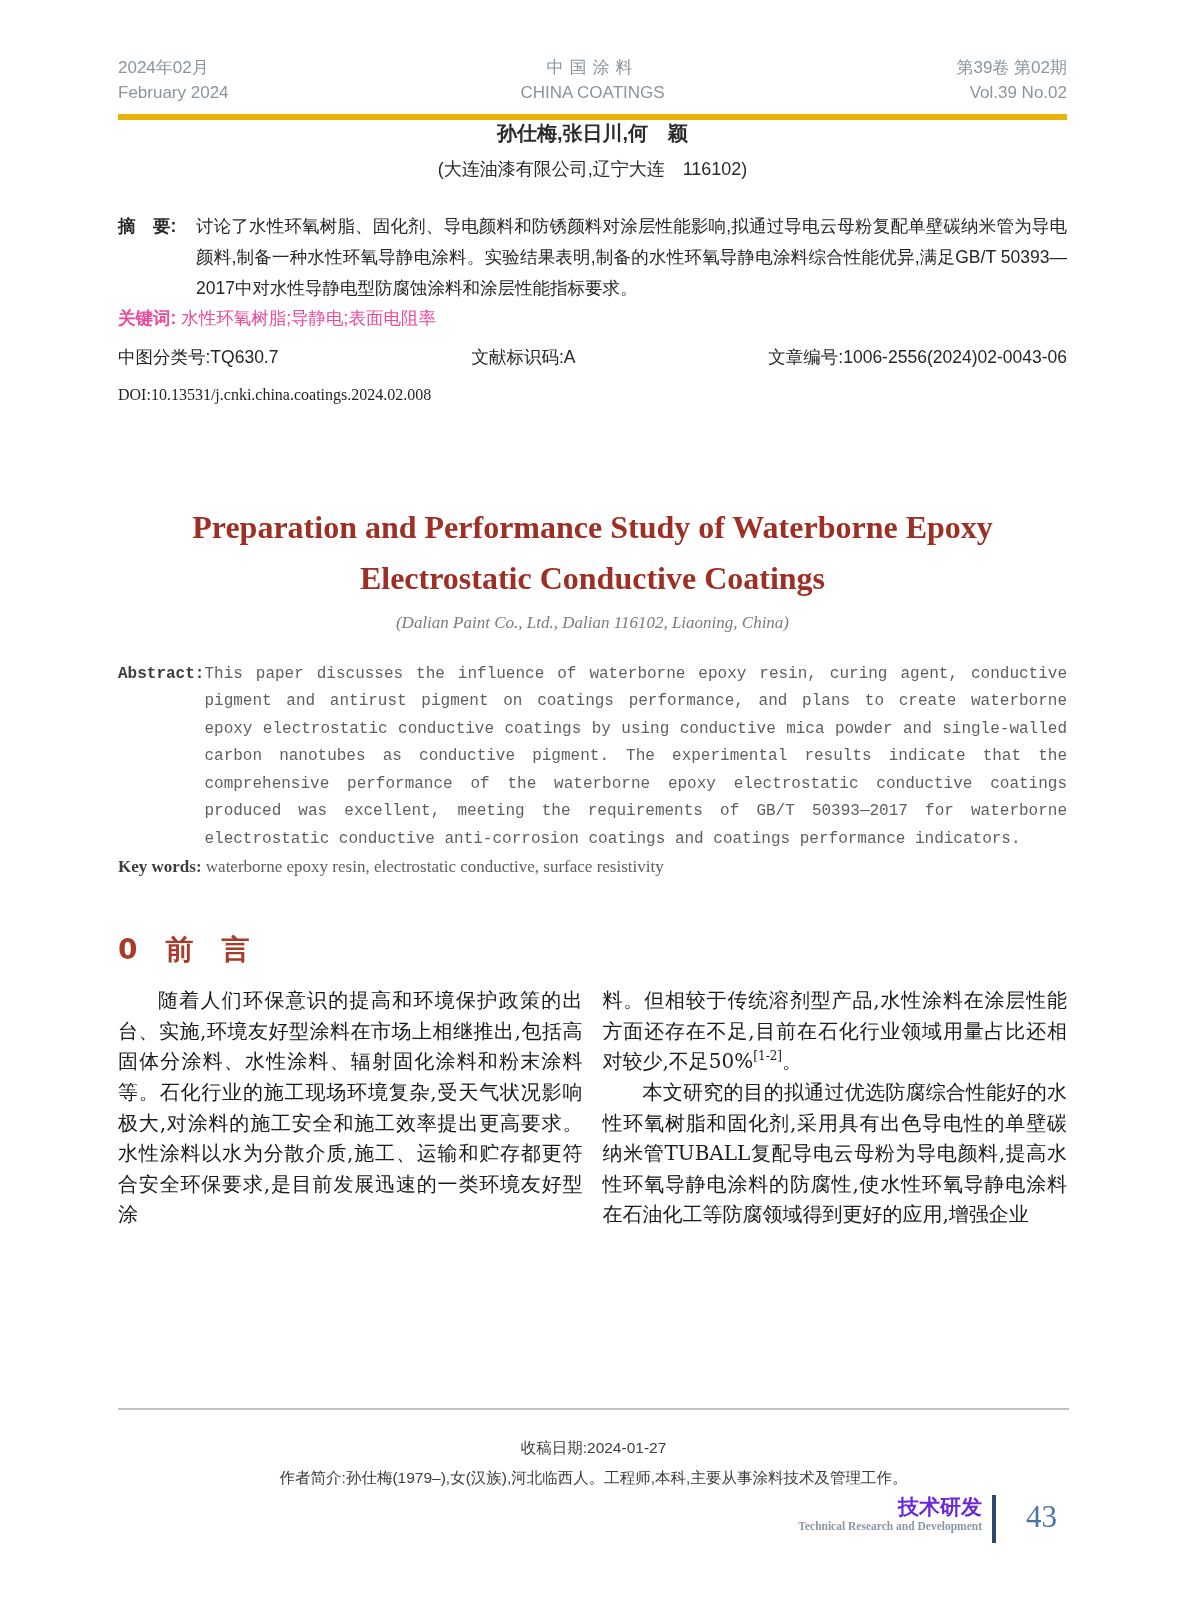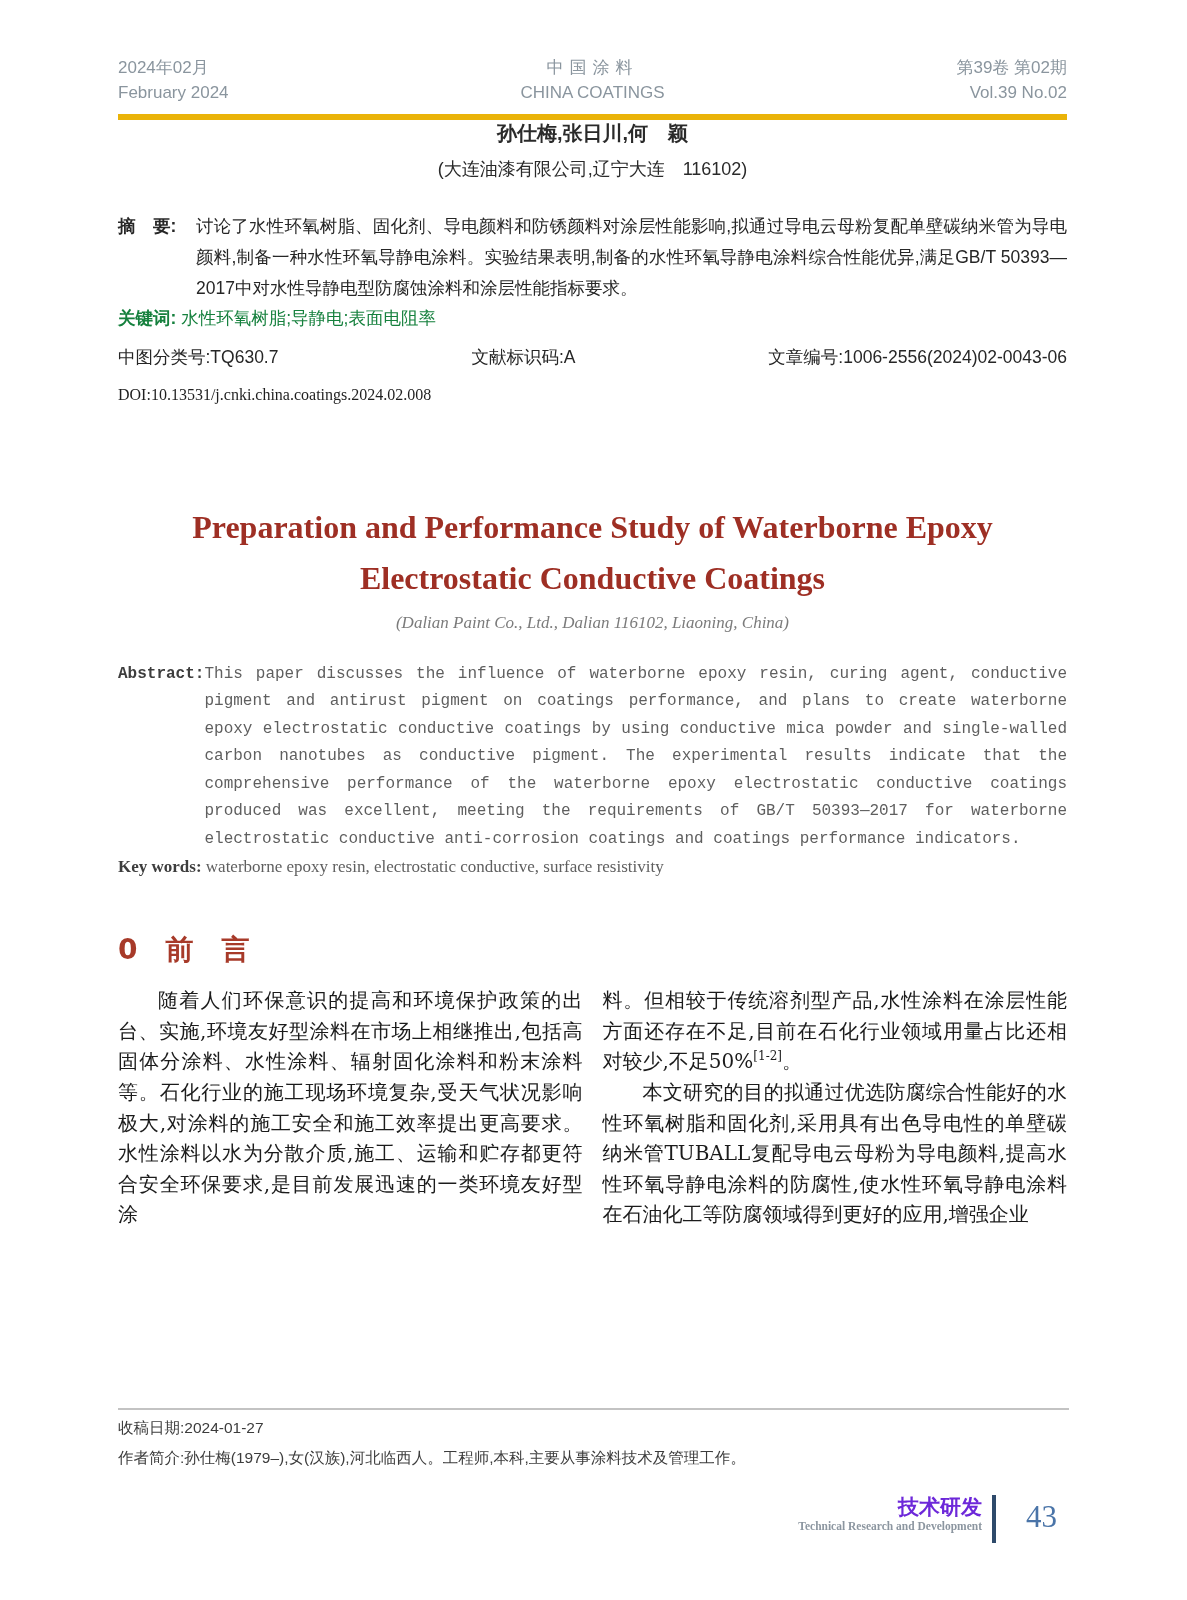--- a/index.html
+++ b/index.html
@@ -19,21 +19,21 @@
   
   .title-cn{margin-top:142px;text-align:center;color:#9e2f24;font-weight:bold;
             font-size:43px;line-height:1.5;font-family:"DejaVu Sans",sans-serif;}
   .authors-cn{text-align:center;font-size:20px;font-weight:bold;color:#2a2a2a;}
   .affil-cn{margin-top:10px;text-align:center;font-size:18px;color:#2a2a2a;}
 
   
   .abs-cn{margin-top:30px;display:flex;font-size:17.5px;line-height:1.75;color:#262626;}
   .abs-cn .label{flex:0 0 78px;font-weight:bold;white-space:nowrap;}
   .abs-cn .text{flex:1;text-align:justify;}
-  .kw-cn{margin-top:3px;font-size:17.5px;color:#15803d;}
+  .kw-cn{margin-top:3px;font-size:17.5px;color:#ec4899;}
   .kw-cn .label{font-weight:bold;}
 
   .meta-row{margin-top:15px;display:flex;justify-content:space-between;font-size:17.5px;color:#262626;}
   .doi-row{margin-top:17px;font-family:"Liberation Serif",serif;font-size:16px;color:#1f1f1f;}
 
   
   .title-en{margin-top:98px;text-align:center;color:#9e2f24;font-weight:bold;
             font-family:"Liberation Serif",serif;font-size:32px;line-height:1.6;}
   .authors-en{margin-top:30px;text-align:center;font-size:17px;color:#8d8d8d;}
   .affil-en{margin-top:8px;text-align:center;font-size:17px;color:#7b7b7b;
@@ -52,21 +52,21 @@
                font-family:"DejaVu Sans",sans-serif;}
   .columns{margin-top:16px;display:flex;gap:20px;font-family:"DejaVu Serif",serif;
            font-size:20px;line-height:1.53;color:#1b1b1b;text-align:justify;}
   .columns .col{flex:1;min-width:0;}
   .columns p{margin:0;text-indent:2em;}
   .columns p.cont{text-indent:0;}
   .columns sup{font-size:12px;line-height:0;}
 
   
   .footnote{position:absolute;left:118px;right:118px;top:1408px;border-top:2px solid #c3c3c3;
-            padding-top:3px;font-size:15.5px;color:#3c3c3c;line-height:1.95;}
+            padding-top:23px;font-size:15.5px;color:#3c3c3c;line-height:1.95;text-align:center;}
 
   
   .footer-mark{position:absolute;right:130px;top:1494px;display:flex;align-items:flex-start;}
   .footer-mark .names{text-align:right;}
   .footer-mark .cn{font-size:21px;font-weight:bold;color:#6d28d9;line-height:1.25;
                    font-family:"DejaVu Sans",sans-serif;}
   .footer-mark .en{font-size:11.5px;font-weight:bold;color:#8c96a0;
                    font-family:"Liberation Serif",serif;}
   .footer-mark .bar{width:4px;height:48px;background:#2e4a6b;margin:1px 10px 0 10px;}
   .footer-mark .num{font-size:31px;color:#4a74a8;font-family:"Liberation Serif",serif;margin-top:5px;margin-left:20px;}

